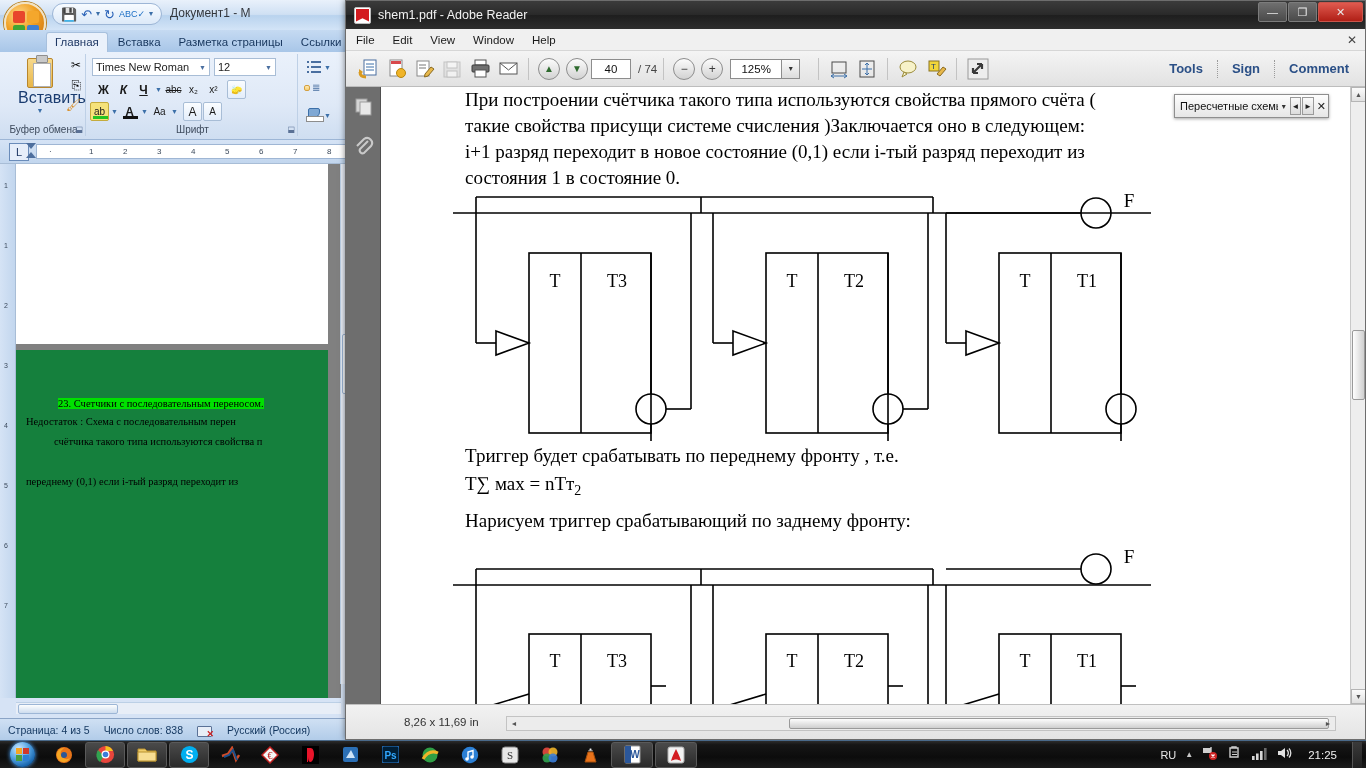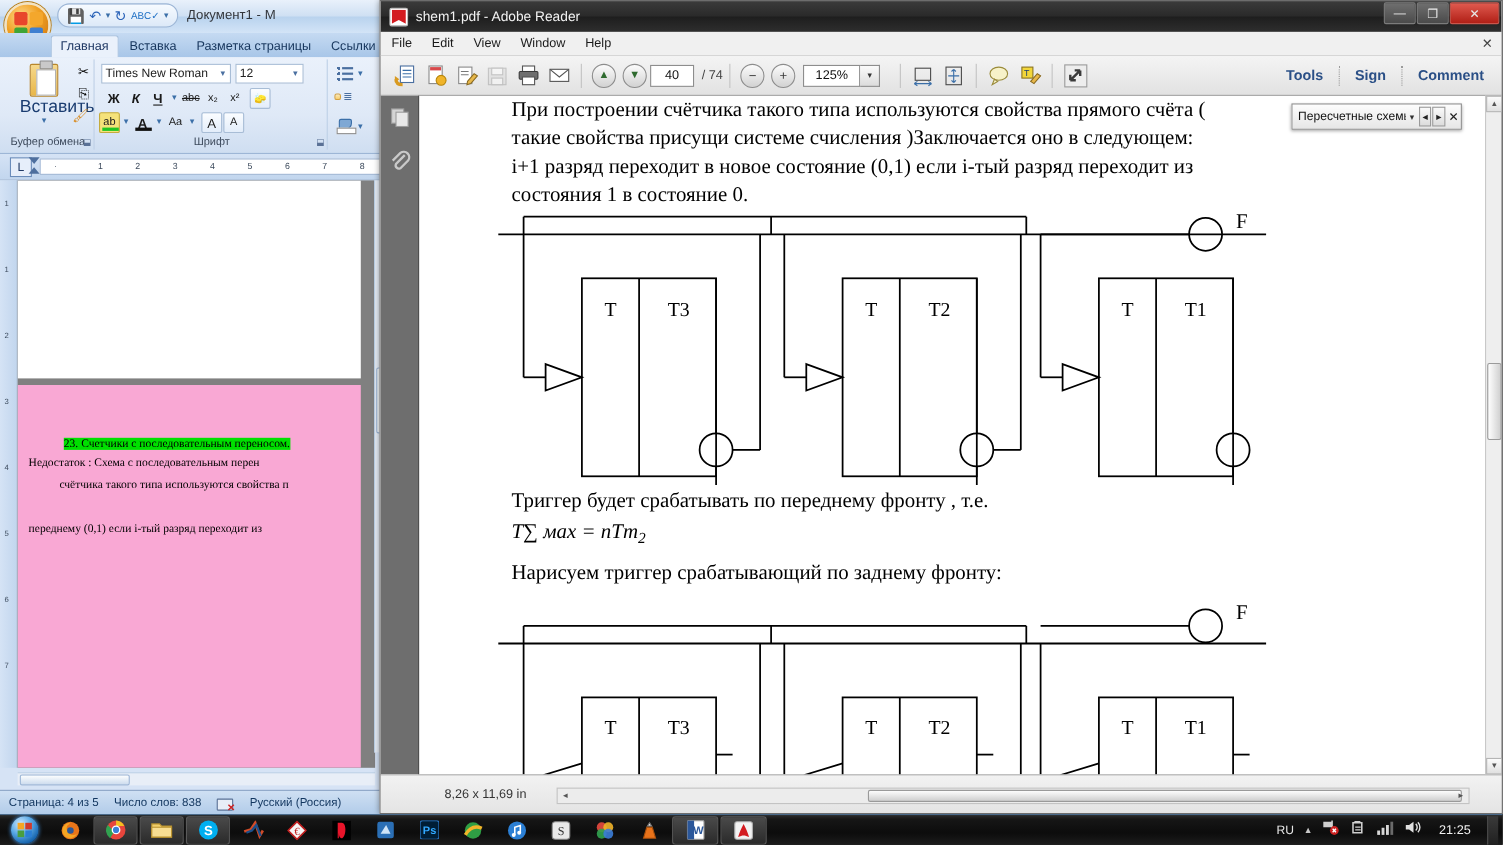--- a/index.html
+++ b/index.html
@@ -179,21 +179,21 @@
 
   
   .word-page-area {
     position:absolute; left:16px; top:164px; width:325px; height:534px;
     background:#808080; overflow:hidden;
   }
   .word-page {
     position:absolute; left:0; top:0; width:312px; height:180px; background:#fff;
   }
   .word-page-2 {
-    position:absolute; left:0; top:186px; width:312px; height:348px; background:#f9a8d4;
+    position:absolute; left:0; top:186px; width:312px; height:348px; background:#15803d;
   }
   .wp-text { position:absolute; left:10px; right:4px; font-family:"Liberation Serif", serif; font-size:10.5px; color:#000; line-height:1.5; }
   .hl-green { background:#00e000; }
 
   .word-scroll-v {
     position:absolute; right:0; top:164px; width:12px; height:520px; background:#e8eef7; border-left:1px solid #bcd0e6;
   }
   .word-scroll-v .thumb{position:absolute;left:1px;top:2px;width:10px;height:60px;background:linear-gradient(to right,#fdfefe,#cddcee);border:1px solid #9db6d6;border-radius:2px;}
   .word-scroll-h {
     position:absolute; left:16px; bottom:26px; width:325px; height:12px; background:#e8eef7; border-top:1px solid #bcd0e6;
@@ -745,21 +745,21 @@
             <text x="236" y="96">T3</text>
             <text x="411" y="96">T</text>
             <text x="473" y="96">T2</text>
             <text x="644" y="96">T</text>
             <text x="706" y="96">T1</text>
             <text x="748" y="16" font-size="19">F</text>
           </g>
         </svg>
 
         <div class="pdf-txt" style="left:84px; top:358px;">Триггер будет срабатывать по переднему фронту , т.е.</div>
-        <div class="pdf-txt" style="left:84px; top:386px;font-style:italic;">
+        <div class="pdf-txt" style="left:84px; top:386px;">
           <span>T∑ мах = nTт</span><sub style="font-size:14px;">2</sub>
         </div>
         <div class="pdf-txt" style="left:84px; top:423px;">Нарисуем триггер срабатывающий по заднему фронту:</div>
 
         <svg style="position:absolute;left:0;top:462px;" width="800" height="160" viewBox="0 0 800 160">
           <g stroke="#000" stroke-width="1.6" fill="none">
             <line x1="72" y1="36" x2="770" y2="36"></line>
             <line x1="95" y1="20" x2="552" y2="20"></line>
             <line x1="95" y1="20" x2="95" y2="155"></line>
             <line x1="552" y1="20" x2="552" y2="36"></line>

